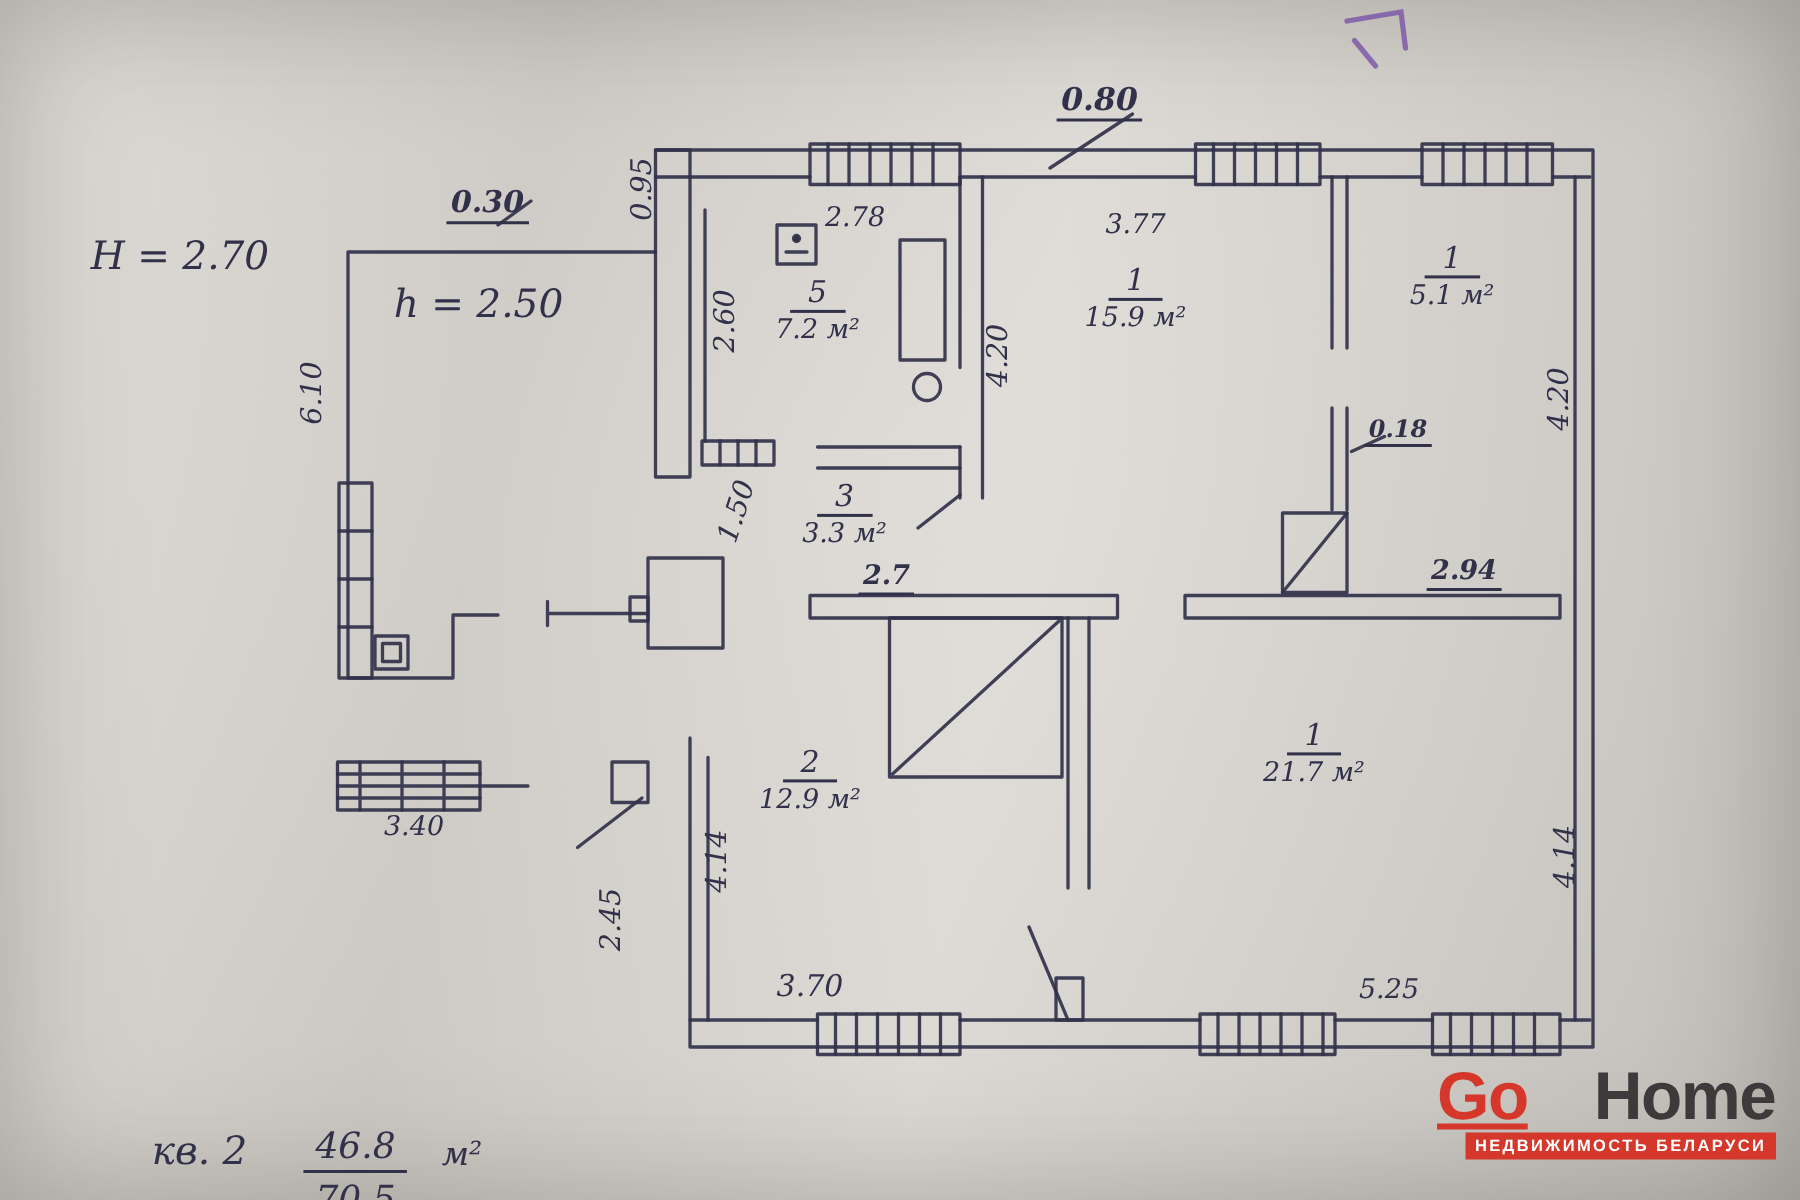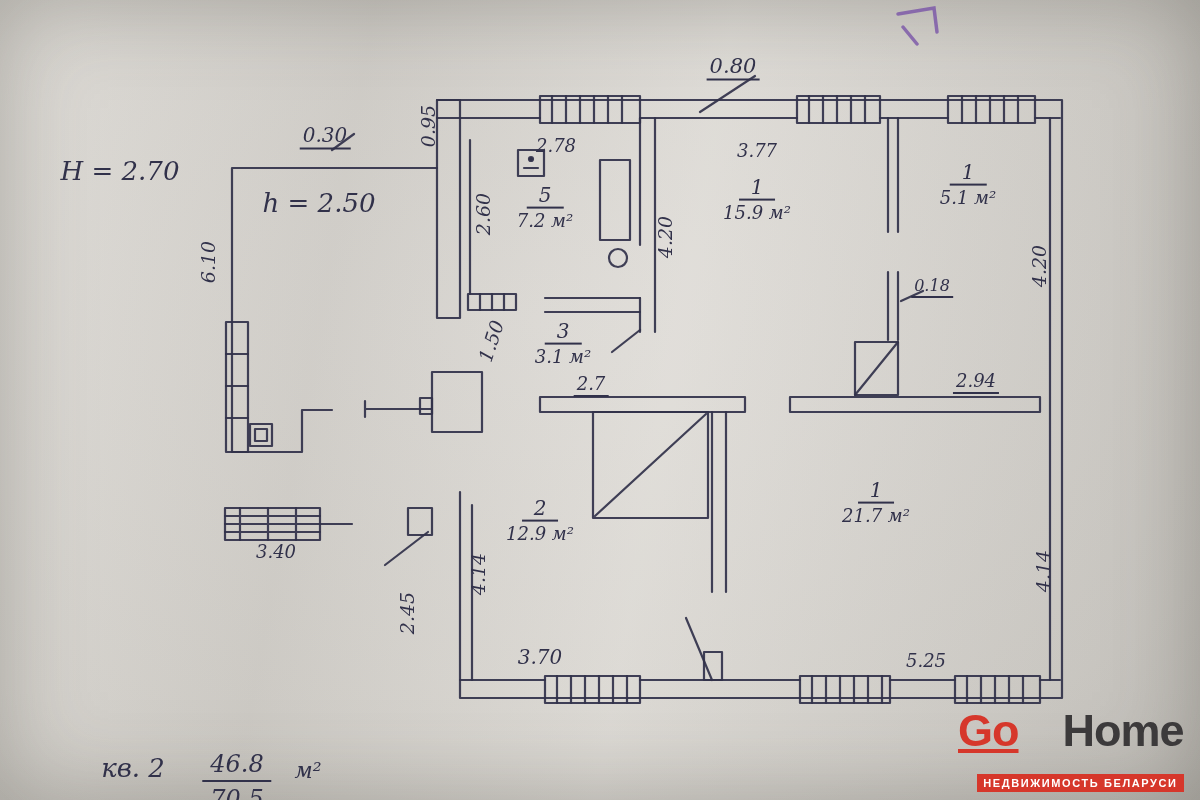--- a/index.html
+++ b/index.html
@@ -10,34 +10,34 @@
     background-color:var(--paper,#d6d3cd);
     background-image:
       linear-gradient(100deg, rgba(255,255,255,0.16) 0%, rgba(0,0,0,0.05) 28%, rgba(255,255,255,0.12) 55%, rgba(0,0,0,0.09) 100%),
       radial-gradient(1400px 900px at 45% 40%, #dedbd6 0%, #d6d3cd 55%, #c6c3bd 100%);
     box-shadow: inset 0 0 90px rgba(70,65,58,0.35);
     font-family:"DejaVu Serif", serif; color:var(--ink,#31314a);
   }
   svg.plan { position:absolute; left:0; top:0; color:var(--ink,#31314a); }
   .lbl { position:absolute; transform:translate(-50%,-50%); font-size:19px; font-style:italic; white-space:nowrap; color:var(--ink); }
   .big { font-size:26px; }
-  .u { border-bottom:2px solid var(--ink); padding:0 3px 1px; }
+  .u { border-bottom:2px solid var(--ink); padding:0 3px 1px;font-weight:bold; }
   .v { transform:translate(-50%,-50%) rotate(-90deg); }
   .v150 { transform:translate(-50%,-50%) rotate(-72deg); }
   .room-label { position:absolute; transform:translate(-50%,-50%); display:flex; flex-direction:column; align-items:center; font-style:italic; color:var(--ink); }
   .room-label .num { font-size:20px; border-bottom:2px solid var(--ink); padding:0 12px 1px; line-height:1.1; }
   .room-label .area { font-size:18px; padding-top:2px; line-height:1.1; }
   .frac { position:absolute; transform:translateX(-50%); display:flex; flex-direction:column; align-items:center; font-style:italic; font-size:24px; color:var(--ink); }
   .frac .fnum { border-bottom:2px solid var(--ink); padding:0 8px 2px; }
   .frac .fden { padding-top:3px; }
   .logo { position:absolute; display:flex; flex-direction:column; align-items:flex-end; font-family:"Liberation Sans", sans-serif; }
   .logo-text { font-size:45px; font-weight:bold; line-height:0.95; letter-spacing:-1px; }
   .logo-go { color:var(--logo-red);text-decoration:underline; }
   .logo-home { color:#3c3a3b;margin-left:44px; }
-  .logo-tagline { background:var(--logo-red); color:#ffffff; font-size:11px; font-weight:bold; letter-spacing:1.6px; padding:3px 6px; margin-top:21px; white-space:nowrap;text-align:right; }
+  .logo-tagline { background:var(--logo-red); color:#ffffff; font-size:11px; font-weight:bold; letter-spacing:1.6px; padding:3px 6px; margin-top:2px; white-space:nowrap;text-align:right; }
 </style>
 </head>
 <body>
 
 <div id="paper">
 
   <svg class="plan" width="1200" height="800" viewBox="0 0 1200 800">
     <g fill="none" stroke="currentColor" stroke-width="2.2" stroke-linecap="round" stroke-linejoin="round" stroke-opacity="0.92">
 
       <g>
@@ -128,21 +128,21 @@
       <path d="M903 27 L917 44"></path>
     </g>
   </svg>
 
   <div class="lbl big" style="left:120px; top:171px">H = 2.70</div>
   <div class="lbl big" style="left:319px; top:203px">h = 2.50</div>
 
   <div class="lbl u" style="left:325px; top:136px; font-size:20px">0.30</div>
   <div class="lbl v" style="left:428px; top:126px">0.95</div>
   <div class="lbl u" style="left:733px; top:67px; font-size:21px">0.80</div>
-  <div class="lbl" style="left:556px; top:145px; font-size:18px">2.78</div>
+  <div class="lbl" style="left:570px; top:145px; font-size:18px">2.78</div>
   <div class="lbl" style="left:757px; top:150px; font-size:18px">3.77</div>
   <div class="lbl v" style="left:483px; top:214px">2.60</div>
   <div class="lbl v" style="left:665px; top:237px">4.20</div>
   <div class="lbl v" style="left:1039px; top:266px">4.20</div>
   <div class="lbl v" style="left:208px; top:262px">6.10</div>
   <div class="lbl v150" style="left:491px; top:341px">1.50</div>
   <div class="lbl u" style="left:591px; top:385px; font-size:18px">2.7</div>
   <div class="lbl u" style="left:932px; top:287px; font-size:16px">0.18</div>
   <div class="lbl u" style="left:976px; top:382px; font-size:18px">2.94</div>
   <div class="lbl" style="left:276px; top:551px; font-size:18px">3.40</div>
@@ -159,21 +159,21 @@
   <div class="room-label" style="left:757px; top:199px">
     <span class="num">1</span>
     <span class="area">15.9 м²</span>
   </div>
   <div class="room-label" style="left:968px; top:184px">
     <span class="num">1</span>
     <span class="area">5.1 м²</span>
   </div>
   <div class="room-label" style="left:563px; top:343px">
     <span class="num">3</span>
-    <span class="area">3.1 м²</span>
+    <span class="area">3.3 м²</span>
   </div>
   <div class="room-label" style="left:540px; top:520px">
     <span class="num">2</span>
     <span class="area">12.9 м²</span>
   </div>
   <div class="room-label" style="left:876px; top:502px">
     <span class="num">1</span>
     <span class="area">21.7 м²</span>
   </div>
 

